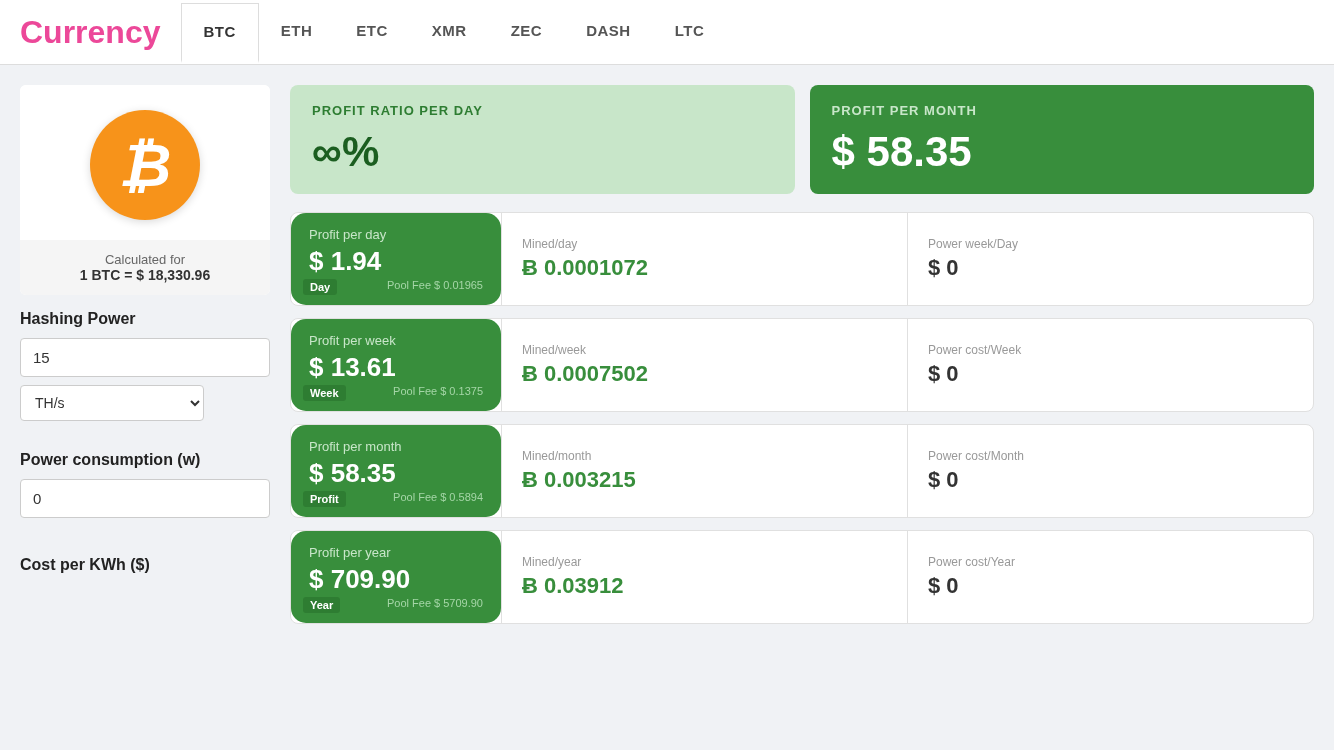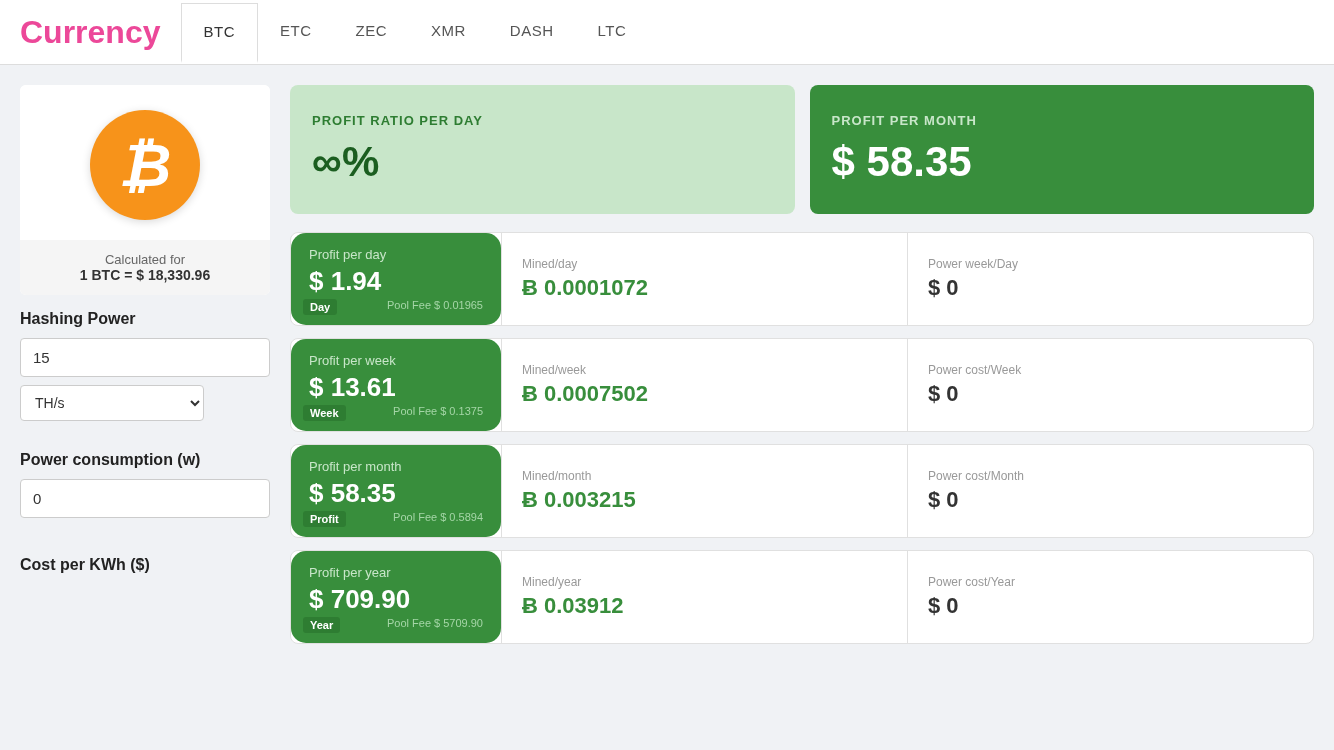--- a/index.html
+++ b/index.html
@@ -25,21 +25,21 @@
       align-items: center;
       height: 100%;
       gap: 0;
     }
     .currency-tab {
       padding: 0 22px;
       height: 60px;
       display: flex;
       align-items: center;
       font-size: 15px;
-      font-weight: 400;
+      font-weight: 700;
       color: #555;
       cursor: pointer;
       border-bottom: 3px solid transparent;
       letter-spacing: 0.5px;
     }
     .currency-tab.active {
       color: #3a3a3a;
       border: 1px solid #ddd;
       border-bottom: 3px solid #fff;
       background: #fff;
@@ -143,21 +143,21 @@
 
     
     .summary-row {
       display: flex;
       gap: 15px;
       margin-bottom: 18px;
     }
     .summary-card {
       flex: 1;
       border-radius: 8px;
-      padding: 28px 22px;
+      padding: 18px 22px;
       position: relative;
     }
     .summary-card.light {
       background: #c8e6c9;
       color: #2e7d32;
     }
     .summary-card.dark {
       background: #388e3c;
       color: #fff;
     }
@@ -247,23 +247,24 @@
     }
   </style>
 </head>
 <body>
 
 <div class="header">
   <div class="header-title">Currency</div>
   <nav class="currency-tabs">
 
   <div class="currency-tab active">BTC</div>
+      <div class="currency-tab">ETH</div>
       <div class="currency-tab">ETC</div>
+      <div class="currency-tab">XMR</div>
       <div class="currency-tab">ZEC</div>
-      <div class="currency-tab">XMR</div>
       <div class="currency-tab">DASH</div>
       <div class="currency-tab">LTC</div>
     </nav>
 </div>
 
 <div class="main">
 
   <div class="sidebar">
     <div class="coin-card">
       <div class="coin-icon-area">

